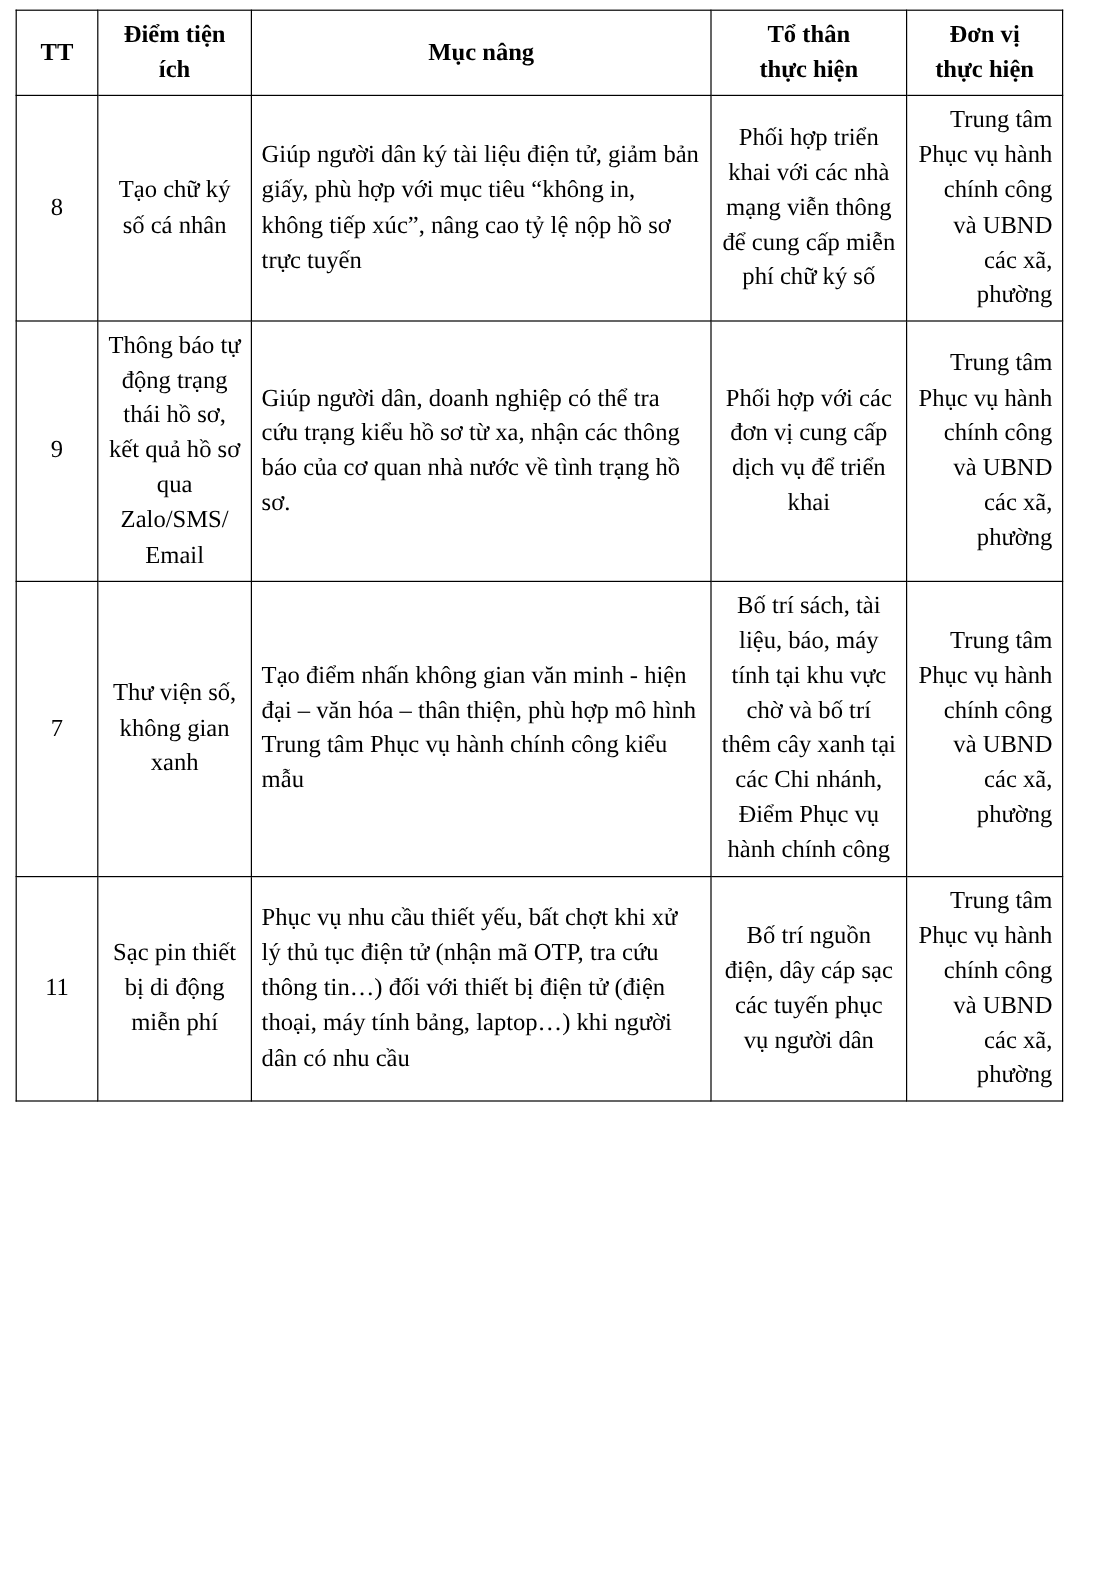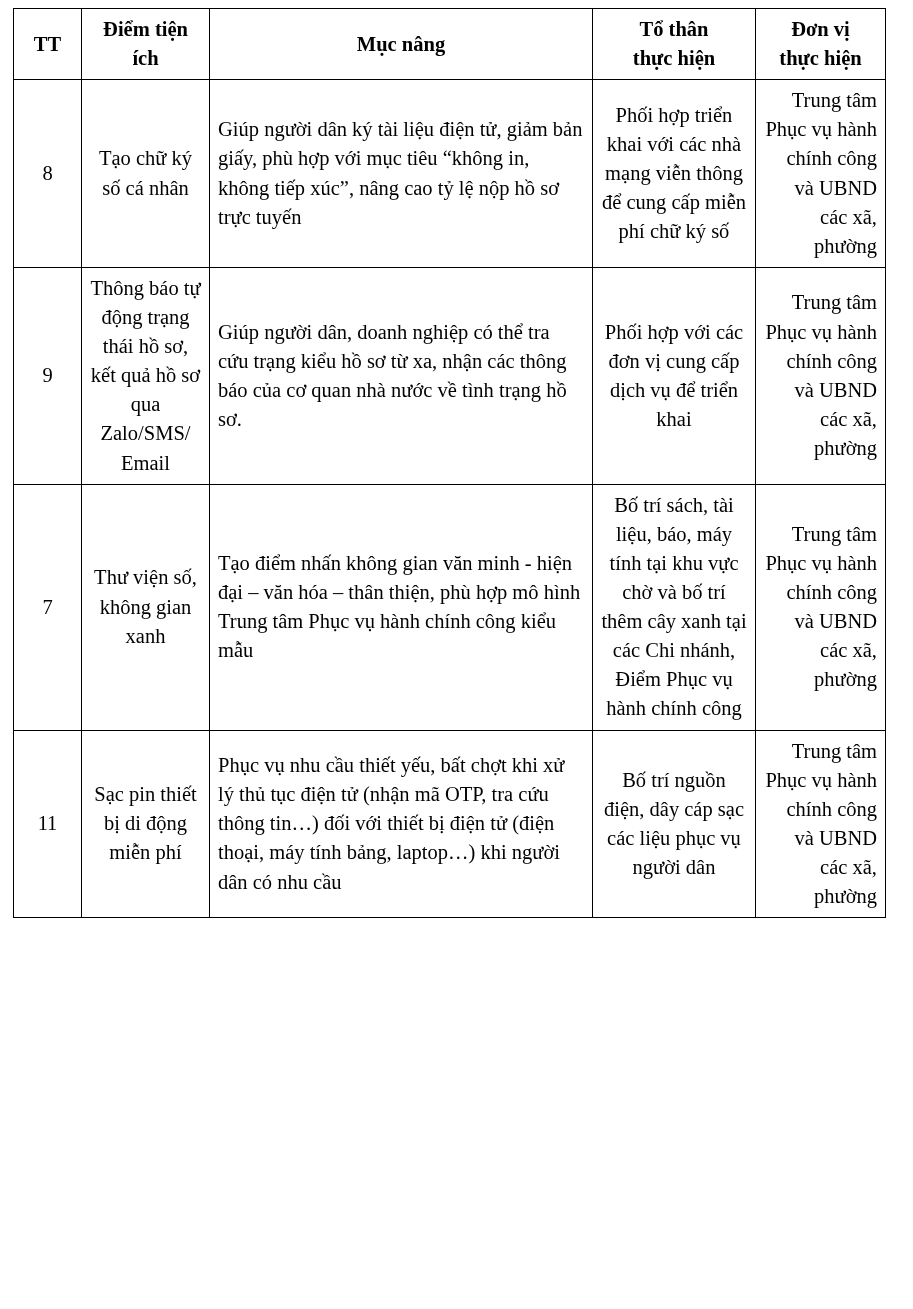--- a/index.html
+++ b/index.html
@@ -119,18 +119,18 @@
         <td class="tt">7</td>
         <td class="type">Thư viện số, không gian xanh</td>
         <td class="purpose">Tạo điểm nhấn không gian văn minh - hiện đại – văn hóa – thân thiện, phù hợp mô hình Trung tâm Phục vụ hành chính công kiểu mẫu</td>
         <td class="org">Bố trí sách, tài liệu, báo, máy tính tại khu vực chờ và bố trí thêm cây xanh tại các Chi nhánh, Điểm Phục vụ hành chính công</td>
         <td class="unit">Trung tâm Phục vụ hành chính công và UBND các xã, phường</td>
       </tr>
       <tr>
         <td class="tt">11</td>
         <td class="type">Sạc pin thiết bị di động miễn phí</td>
         <td class="purpose">Phục vụ nhu cầu thiết yếu, bất chợt khi xử lý thủ tục điện tử (nhận mã OTP, tra cứu thông tin…) đối với thiết bị điện tử (điện thoại, máy tính bảng, laptop…) khi người dân có nhu cầu</td>
-        <td class="org">Bố trí nguồn điện, dây cáp sạc các liệu phục vụ người dân</td>
+        <td class="org">Bố trí nguồn điện, dây cáp sạc các tuyến phục vụ người dân</td>
         <td class="unit">Trung tâm Phục vụ hành chính công và UBND các xã, phường</td>
       </tr>
     </tbody>
   </table>
 </div>
 
 </body></html>

